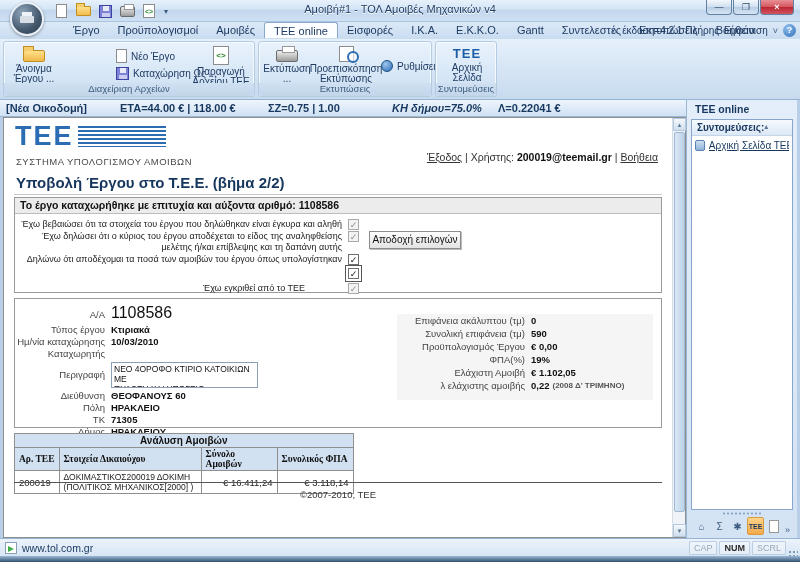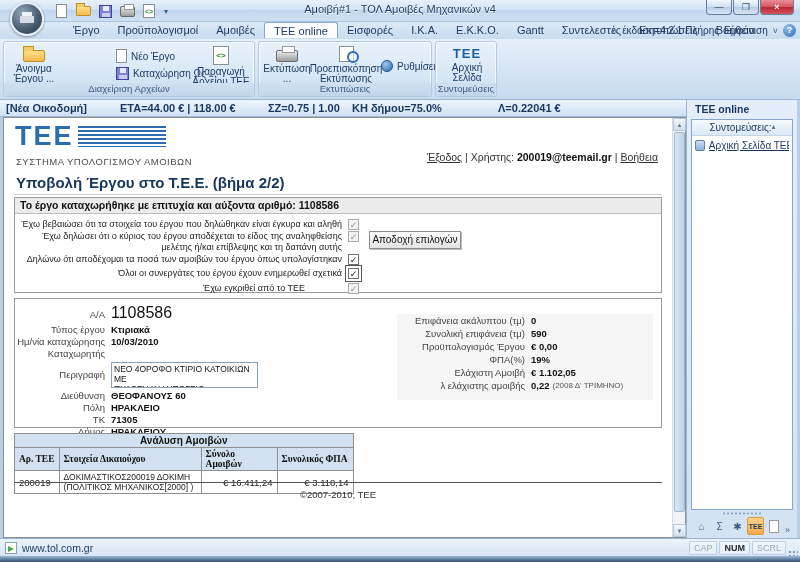--- a/index.html
+++ b/index.html
@@ -73,21 +73,21 @@
   .infobar { position:absolute; left:0; top:100px; width:686px; height:17px;
     background:linear-gradient(#eef5fc,#cfe1f3); border-bottom:1px solid #9ab6d5; }
   .infobar span { position:absolute; top:2px; font-size:11px; font-weight:bold; color:#17375e; white-space:nowrap; }
 
   
   .sidebar { position:absolute; left:686px; top:100px; width:111px; height:438px;
     background:linear-gradient(#e4eefa,#d3e3f4); border-left:1px solid #9ab6d5; }
   .sb-title { font-size:10.5px; font-weight:bold; color:#17375e; padding:3px 0 0 8px; height:17px; }
   .sb-box { position:absolute; left:4px; right:4px; top:19px; bottom:28px; background:#fff; border:1px solid #86a7cb; }
   .sb-box-head { height:16px; background:linear-gradient(#f6fafd,#dbe8f6); border-bottom:1px solid #c3d5e8;
-    font-size:10px; font-weight:normal; color:#17375e; padding:2px 4px 0 5px; display:flex; justify-content:center; }
+    font-size:10px; font-weight:bold; color:#17375e; padding:2px 4px 0 5px; display:flex; justify-content:flex-start; }
   .sb-item { display:flex; align-items:center; gap:4px; padding:4px 3px; }
   .sb-item-ic { width:11px; height:11px; background:linear-gradient(#cfe0f2,#8fb2d8); border:1px solid #5a82b4; border-radius:2px; }
   .sb-item-label { font-size:10px; color:#17375e; text-decoration:underline; white-space:nowrap; overflow:hidden; }
   .sb-tabs { position:absolute; left:0; right:0; bottom:0; height:27px; }
   .sb-grip { position:absolute; left:50%; transform:translateX(-50%); top:1px; width:40px; height:3px;
     background-image:radial-gradient(circle,#8aa6c4 1px,transparent 1.2px); background-size:4px 3px; }
   .sb-tabrow { position:absolute; left:6px; bottom:3px; display:flex; gap:1px; align-items:flex-end; }
   .sb-tab { width:17px; height:18px; display:flex; align-items:center; justify-content:center; font-size:10px; color:#3e5d80;
     border:1px solid transparent; border-radius:2px; }
   .sb-tab.active { background:linear-gradient(#fcd38a,#f5a94b); border-color:#d89a3c; font-size:7px; font-weight:bold; color:#17375e; }
@@ -134,21 +134,21 @@
   .dval { font-size:9.5px; font-weight:bold; color:#111; }
   .dval.big { font-size:16px; font-weight:normal; line-height:18px; }
   .drow.aa { margin-top:5px; margin-bottom:2px; align-items:baseline; }
   .desc-row { margin:2px 0; align-items:center; }
   .desc-ta { width:147px; height:26px; font-family:"Liberation Sans",sans-serif; font-size:8.5px; resize:none;
     border:1px solid #8aa0b5; overflow-y:scroll; padding:1px 2px; color:#111; }
   .summary { position:absolute; left:382px; top:15px; width:256px; height:86px; background:#f5f5f5; }
   .srow { display:flex; line-height:12px; margin-top:1px; }
   .slab { width:134px; text-align:right; padding-right:6px; font-size:9.5px; color:#444; flex:none; }
   .sval { font-size:9.5px; font-weight:bold; color:#111; white-space:nowrap; }
-  .snote { font-size:8px; color:#555; font-weight:normal; margin-left:3px; }
+  .snote { font-size:8px; color:#555; font-weight:bold; margin-left:3px; }
 
   table.fees { position:absolute; left:10px; top:315px; border-collapse:collapse; font-size:10px; }
   table.fees th, table.fees td { border:1px solid #8f8f8f; padding:1px 4px; }
   table.fees .ttl { background:#d2e1f1; font-weight:bold; text-align:center; color:#111; }
   table.fees th { background:#d2e1f1; text-align:left; color:#111; font-size:9.5px;font-family:Liberation Serif, serif; }
   td.cnum { font-size:9.5px; }
   td.cdesc { font-size:8.5px; line-height:10px; width:142px; }
   td.cmoney { text-align:right; font-size:9.5px; width:76px; }
   .pg-rule { position:absolute; left:10px; right:10px; top:364px; border-top:1px solid #555; }
   .copyright { position:absolute; left:0; right:0; top:371px; text-align:center; font-size:9.5px; color:#333; }
@@ -271,21 +271,21 @@
         <span class="blab">Αρχική Σελίδα TEEonline</span>
       </div>
       <div class="rgroup-label">Συντομεύσεις</div>
     </div>
   </div>
 
   <div class="infobar">
     <span style="left:6px;">[Νέα Οικοδομή]</span>
     <span style="left:120px;">ΕΤΑ=44.00 € | 118.00 €</span>
     <span style="left:268px;">ΣΖ=0.75 | 1.00</span>
-    <span style="left:352px;">ΚΗ δήμου=75.0%</span>
+    <span style="left:392px;font-style:italic;">ΚΗ δήμου=75.0%</span>
     <span style="left:498px;">Λ=0.22041 €</span>
   </div>
 
   <div class="sidebar">
     <div class="sb-title">TEE online</div>
     <div class="sb-box">
       <div class="sb-box-head">
         <span>Συντομεύσεις:</span>
         <span style="color:#5b7794; font-size:8px;">▴</span>
       </div>
@@ -339,21 +339,20 @@
           </div>
           <div class="cbrow">
             <span class="cblab">Έχω δηλώσει ότι ο κύριος του έργου αποδέχεται το είδος της αναληφθείσης μελέτης ή/και επίβλεψης και τη δαπάνη αυτής</span>
             <span class="cb checked disabled"></span>
           </div>
           <div class="cbrow">
             <span class="cblab">Δηλώνω ότι αποδέχομαι τα ποσά των αμοιβών του έργου όπως υπολογίστηκαν</span>
             <span class="cb checked"></span>
           </div>
           <div class="cbrow" style="margin-top:3px;">
-            <span class="cblab">Όλοι οι συνεργάτες του έργου έχουν ενημερωθεί σχετικά</span>
             <span class="cb checked focused"></span>
           </div>
           <div class="cbrow" style="margin-top:4px;gap:37px;">
             <span class="cblab">Έχω εγκριθεί από το ΤΕΕ</span>
             <span class="cb checked disabled"></span>
           </div>
         </div>
         <div class="accept-btn">Αποδοχή επιλογών</div>
       </div>
 

